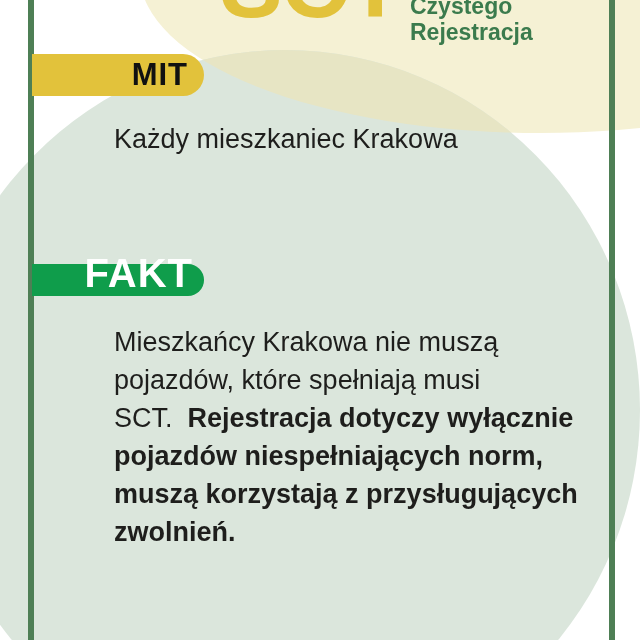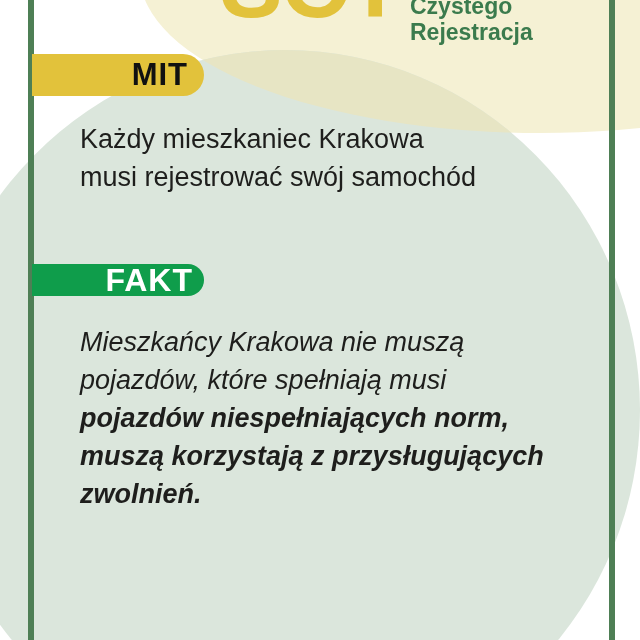--- a/index.html
+++ b/index.html
@@ -34,31 +34,31 @@
     margin-left:32px;
   }
   .badge-mit{
     top:54px; width:172px; height:42px; padding-right:16px;
     background:var(--gold,#e2c23b); border-radius:0 21px 21px 0;
     color:var(--mit-text,#111); font-size:31px; font-weight:800; letter-spacing:1px;
   }
   .badge-fakt{
     top:264px; width:172px; height:32px; padding-right:11px;
     background:var(--badge-green,#0f9d4b); border-radius:0 22px 22px 0;
-    color:var(--fakt-text,#fff); font-size:32px; font-weight:800; letter-spacing:1px;
+    color:var(--fakt-text,#fff); font-size:40px; font-weight:800; letter-spacing:1px;align-items:flex-end;
   }
 
   .text-block{
     position:absolute; left:80px; z-index:2;
     color:var(--body-text,#1e1e1c);
     font-size:27px; line-height:38px; font-weight:400;
   }
   .myth-text{top:120px; width:528px;}
-  .fact-text{top:323px; width:530px;font-style:italic;}
-  .text-line{white-space:pre-wrap;}
+  .fact-text{top:323px; width:530px;}
+  .text-line{white-space:pre-wrap;margin-left:34px;}
   .text-line .bold{font-weight:700;}
 </style>
 </head>
 <body>
 
 <div class="canvas">
 
   <svg class="bg" width="640" height="640" viewBox="0 0 640 640" aria-hidden="true">
     <defs>
       <clipPath id="creamClip">
@@ -81,28 +81,28 @@
     <div>Czystego</div>
     <div>Rejestracja</div>
   </div>
 
   <div class="badge badge-mit">
     <span>MIT</span>
   </div>
 
   <div class="text-block myth-text">
       <div class="text-line">Każdy mieszkaniec Krakowa</div>
-      <div class="text-line">musi rejestrować swój samochód</div>
     </div>
 
   <div class="badge badge-fakt">
     <span>FAKT</span>
   </div>
 
   <div class="text-block fact-text">
       <div class="text-line"><span>Mieszkańcy Krakowa nie muszą</span></div>
       <div class="text-line"><span>pojazdów, które spełniają musi</span></div>
+      <div class="text-line"><span>SCT.  </span><span class="bold">Rejestracja dotyczy wyłącznie</span></div>
       <div class="text-line"><span class="bold">pojazdów niespełniających norm,</span></div>
       <div class="text-line"><span class="bold">muszą korzystają z przysługujących</span></div>
       <div class="text-line"><span class="bold">zwolnień.</span></div>
     </div>
 
 </div>
 
 </body></html>

